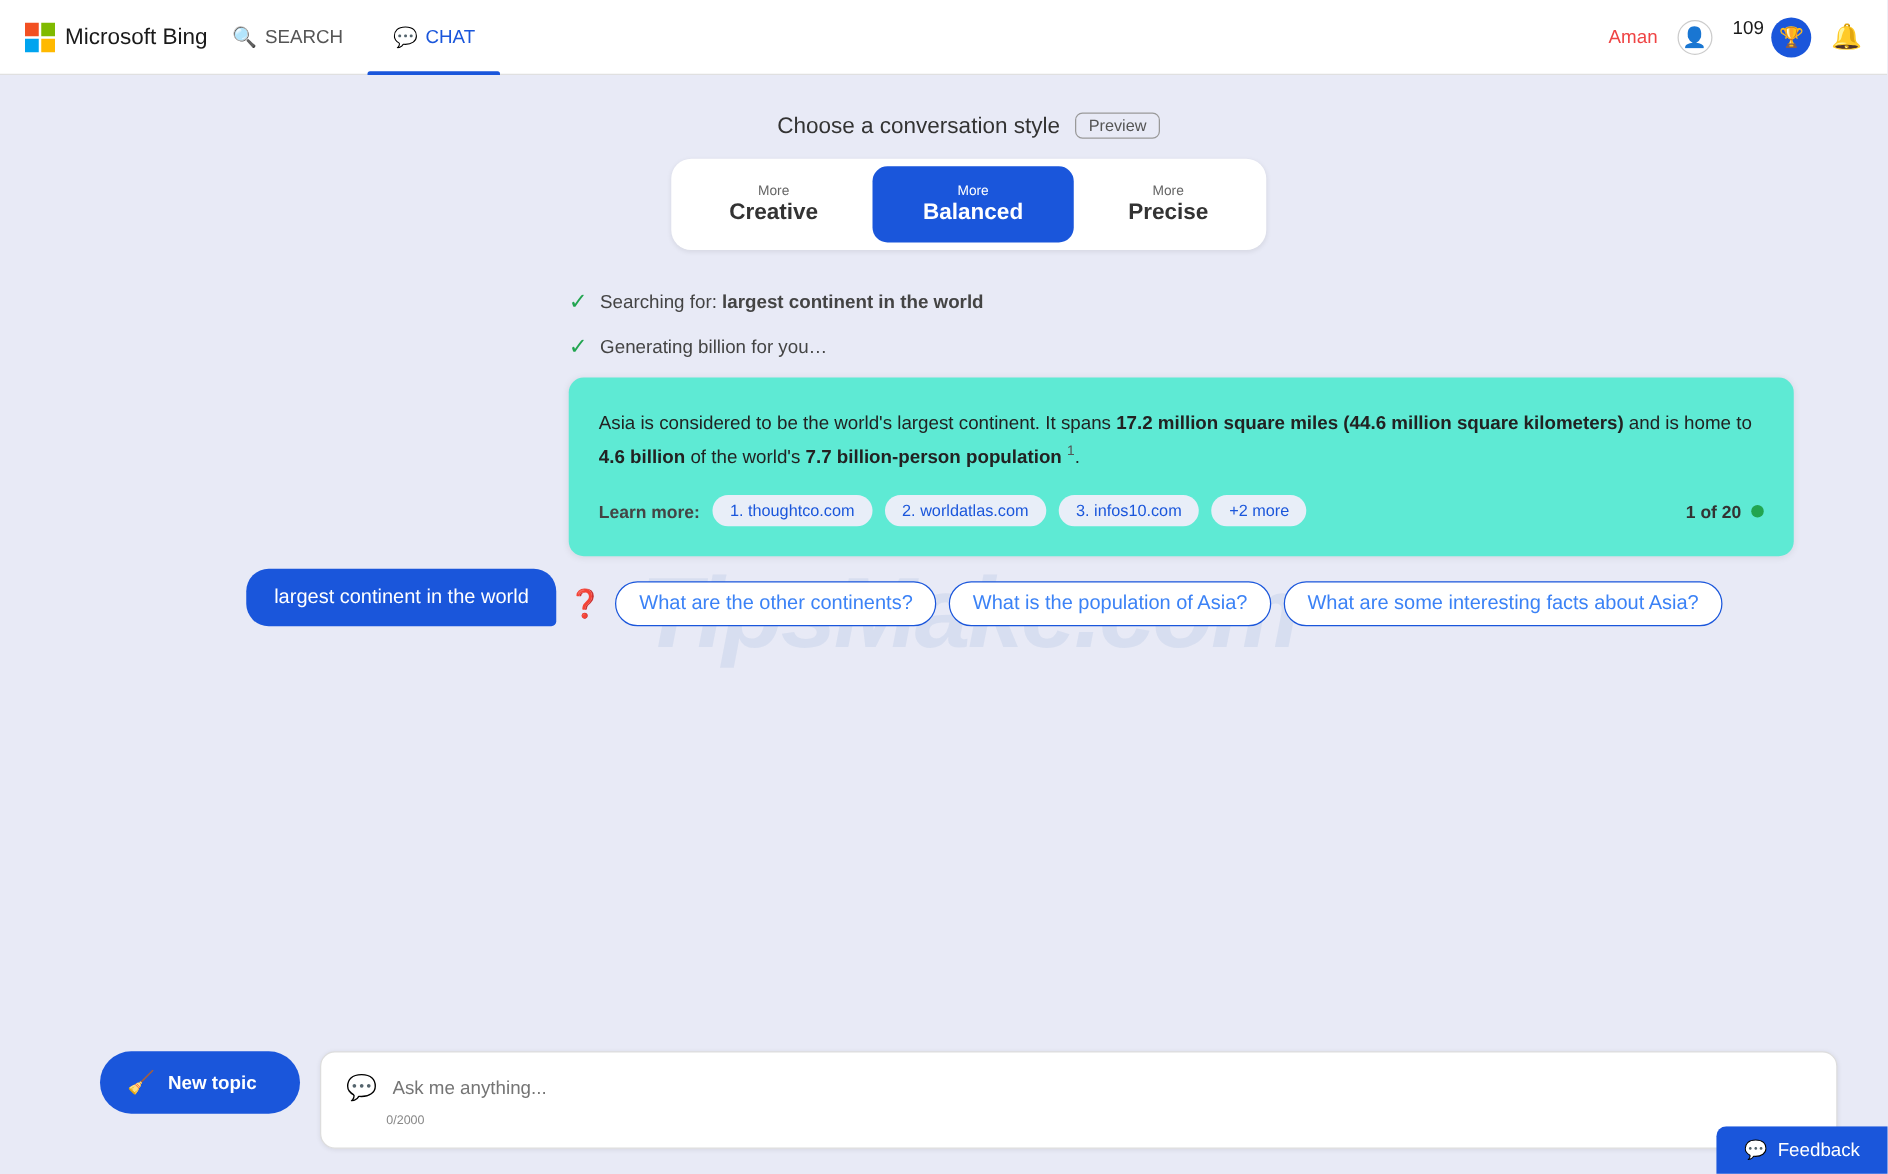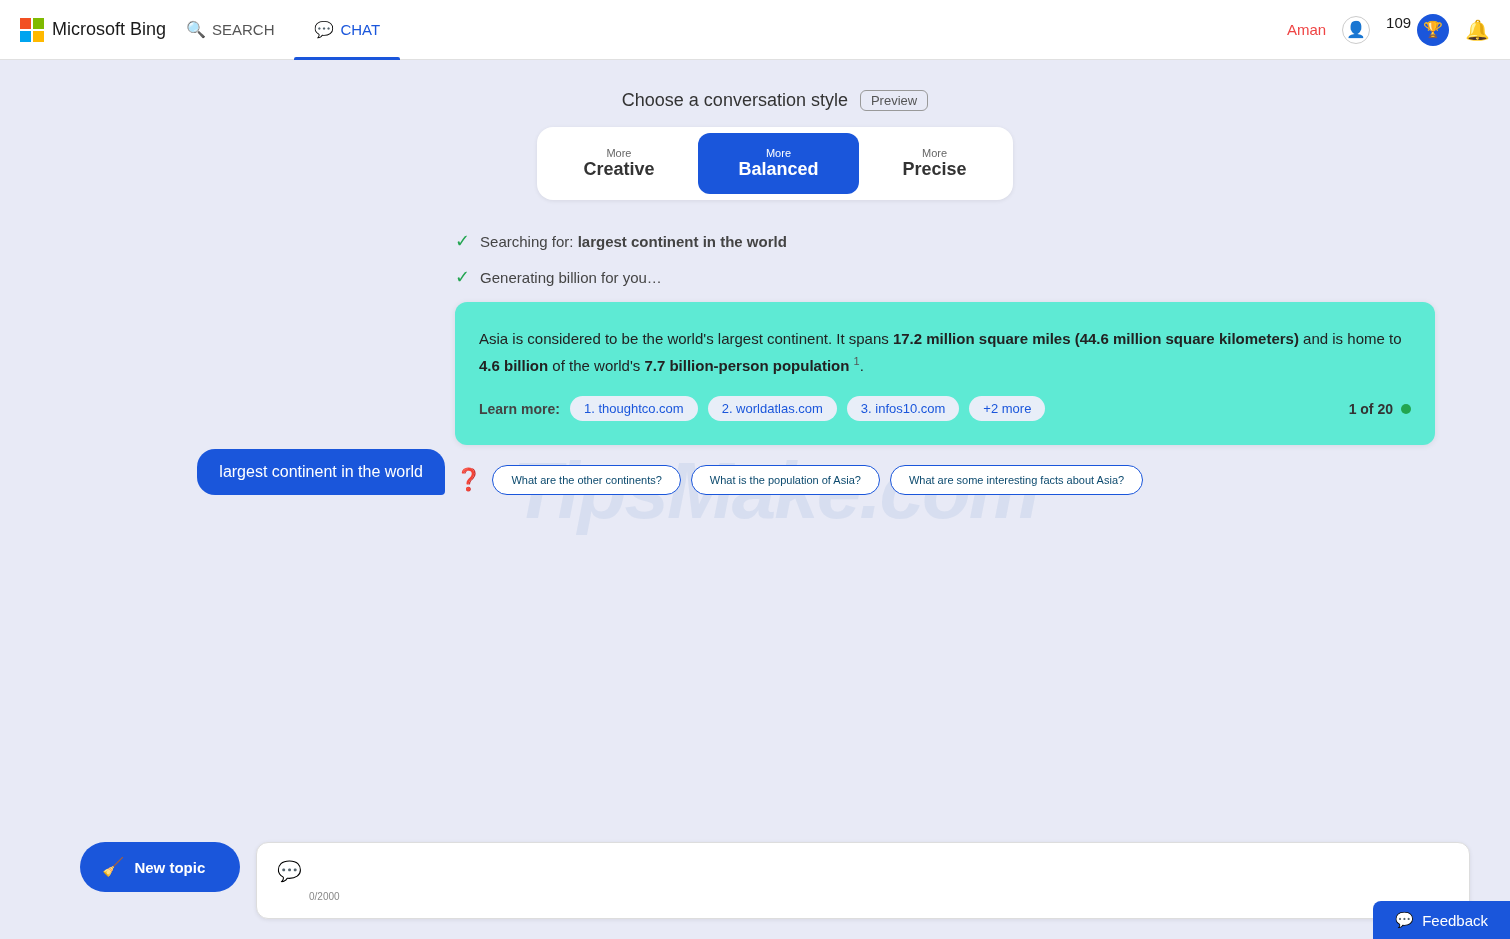--- a/index.html
+++ b/index.html
@@ -294,22 +294,22 @@
     }
     .question-icon {
       font-size: 22px;
       color: #1a56db;
     }
     .suggestion-btn {
       border: 1.5px solid #1a56db;
       background: white;
       border-radius: 20px;
       padding: 8px 18px;
-      font-size: 11px;
-      color: #0c4a6e;
+      font-size: 16px;
+      color: #3b82f6;
       cursor: pointer;
       font-family: inherit;
     }
 
     
     .input-area {
       position: absolute;
       bottom: 0;
       left: 0;
       right: 0;
@@ -513,20 +513,21 @@
   </div>
 
   <div class="input-area">
     <button class="new-topic-btn">
       <span class="broom-icon">🧹</span>
       <span>New topic</span>
     </button>
     <div class="input-box">
       <div class="input-field">
         <span class="chat-bubble-icon">💬</span>
+        <input type="text" class="text-input" placeholder="Ask me anything..." style="">
       </div>
       <div class="char-count">0/2000</div>
     </div>
   </div>
 
 </div>
 
 <button class="feedback-btn">
   <span>💬</span>
   <span>Feedback</span>

